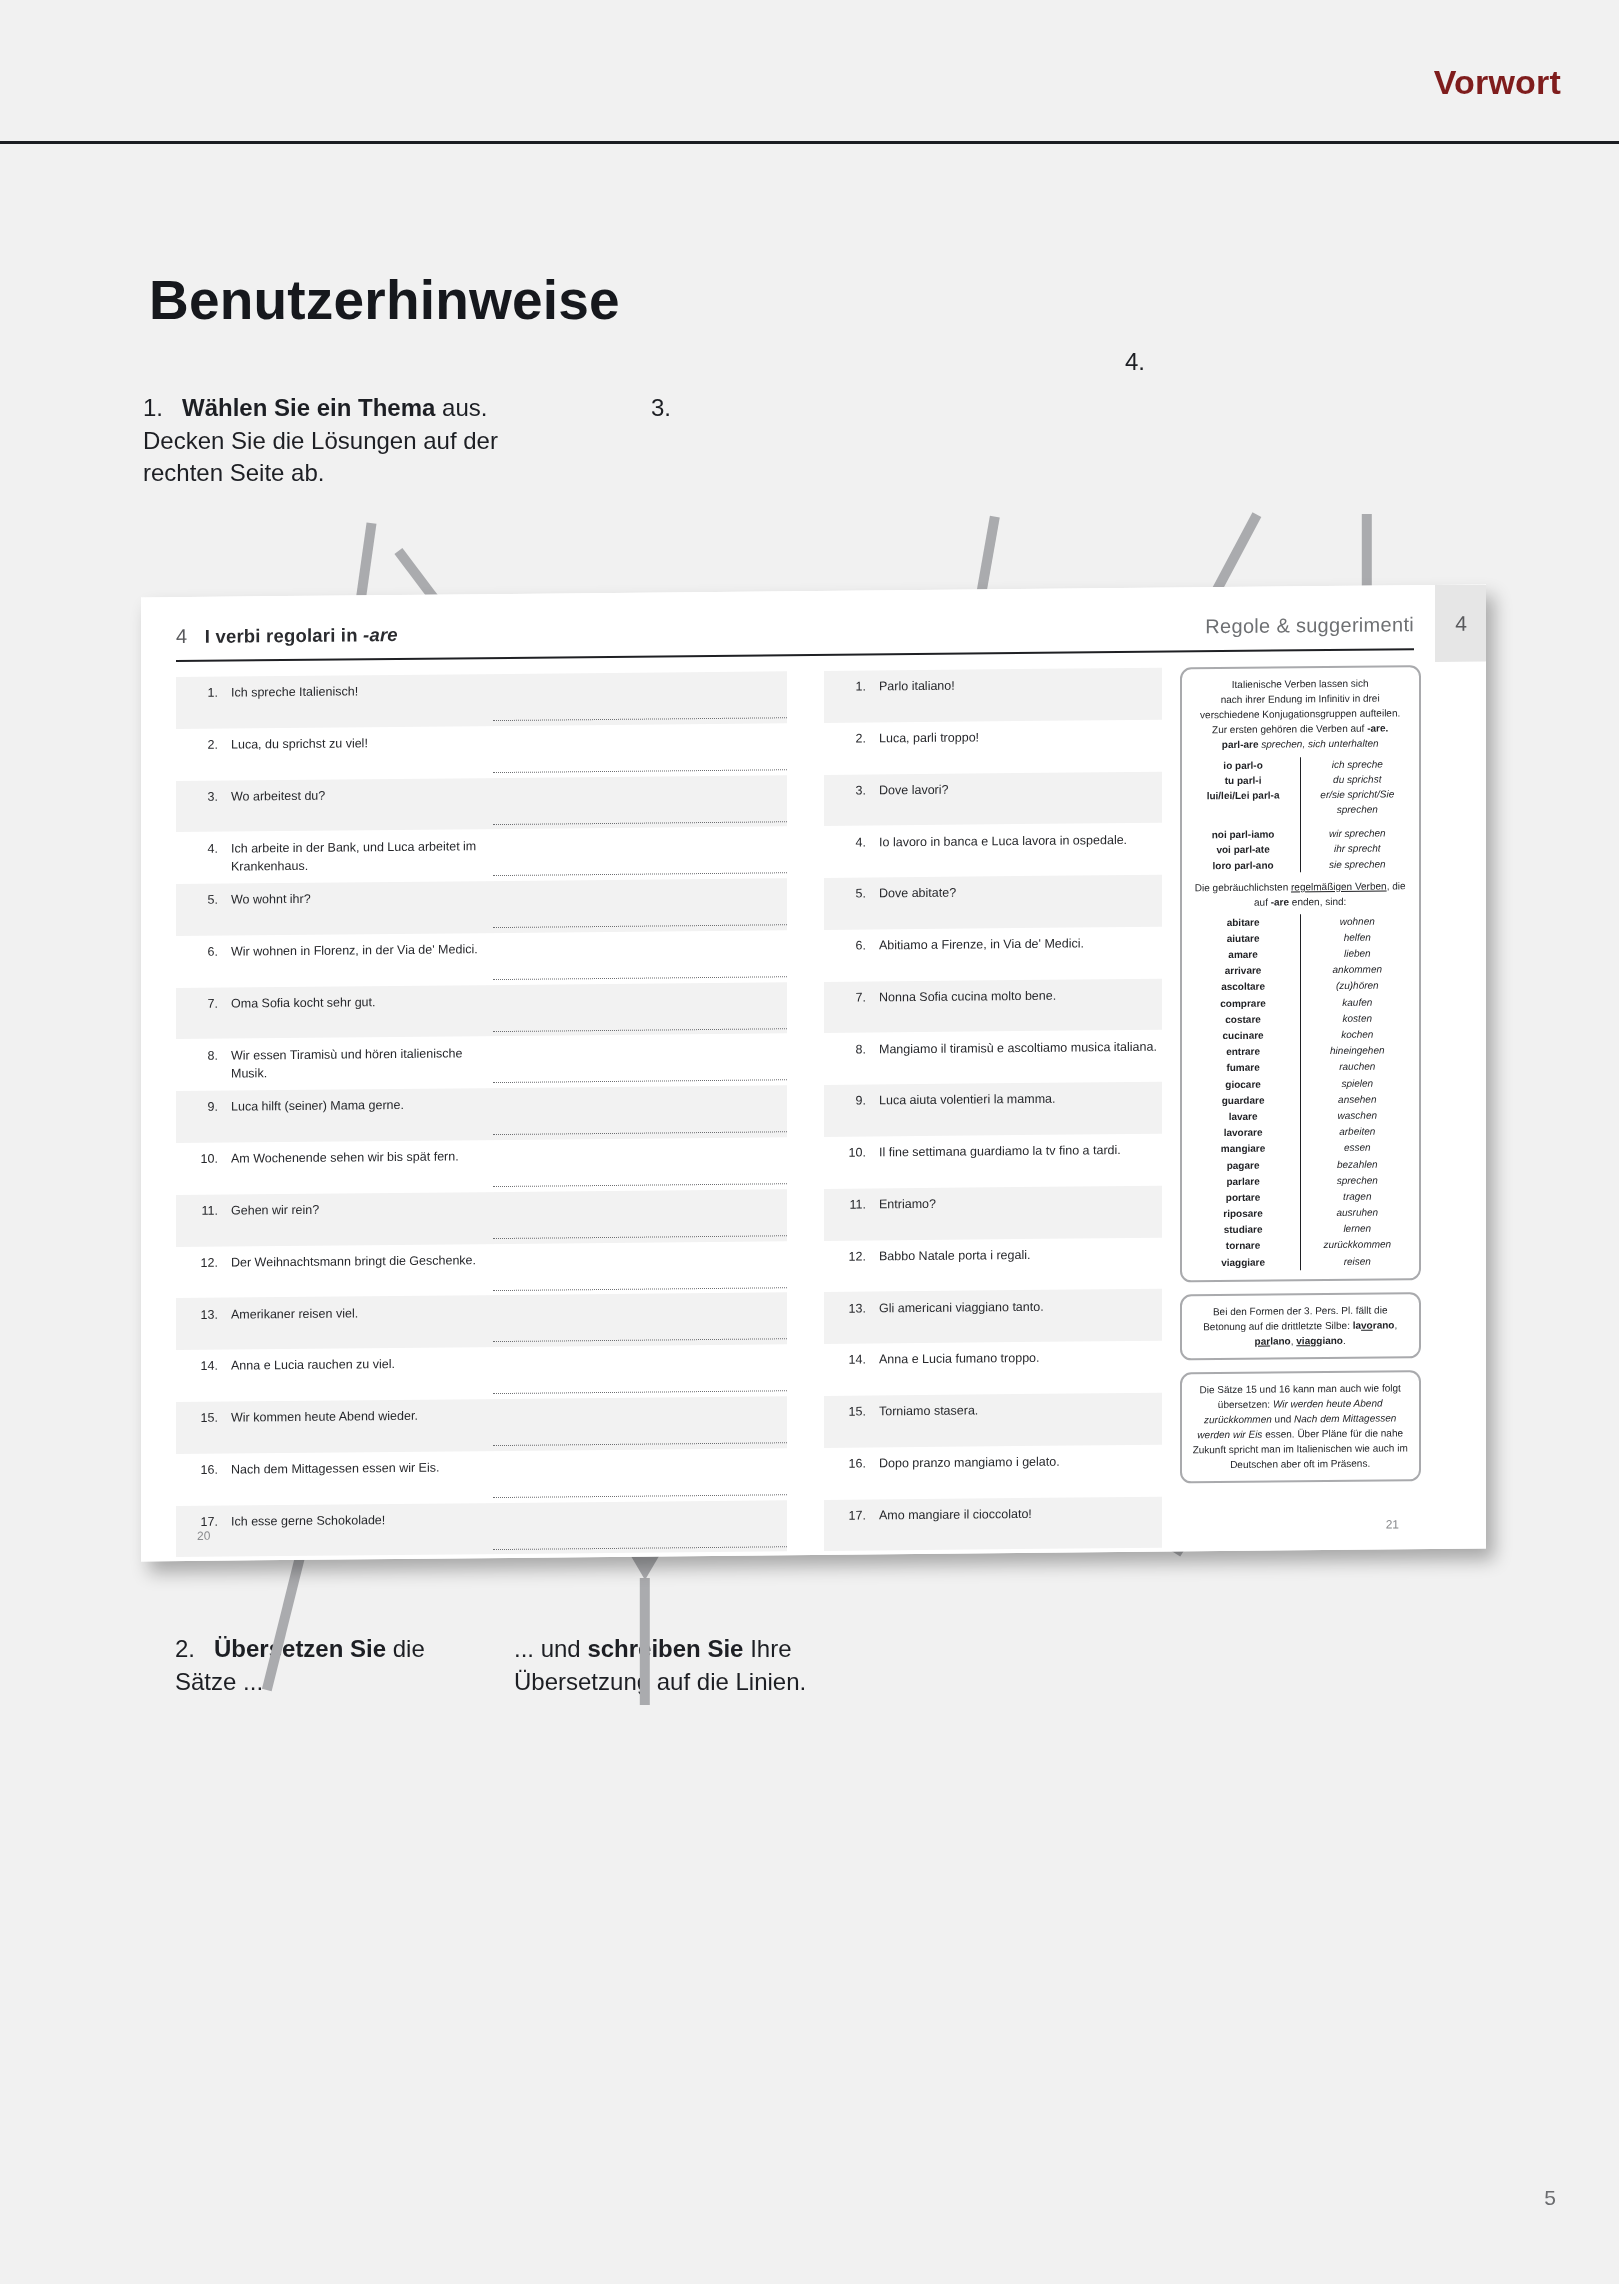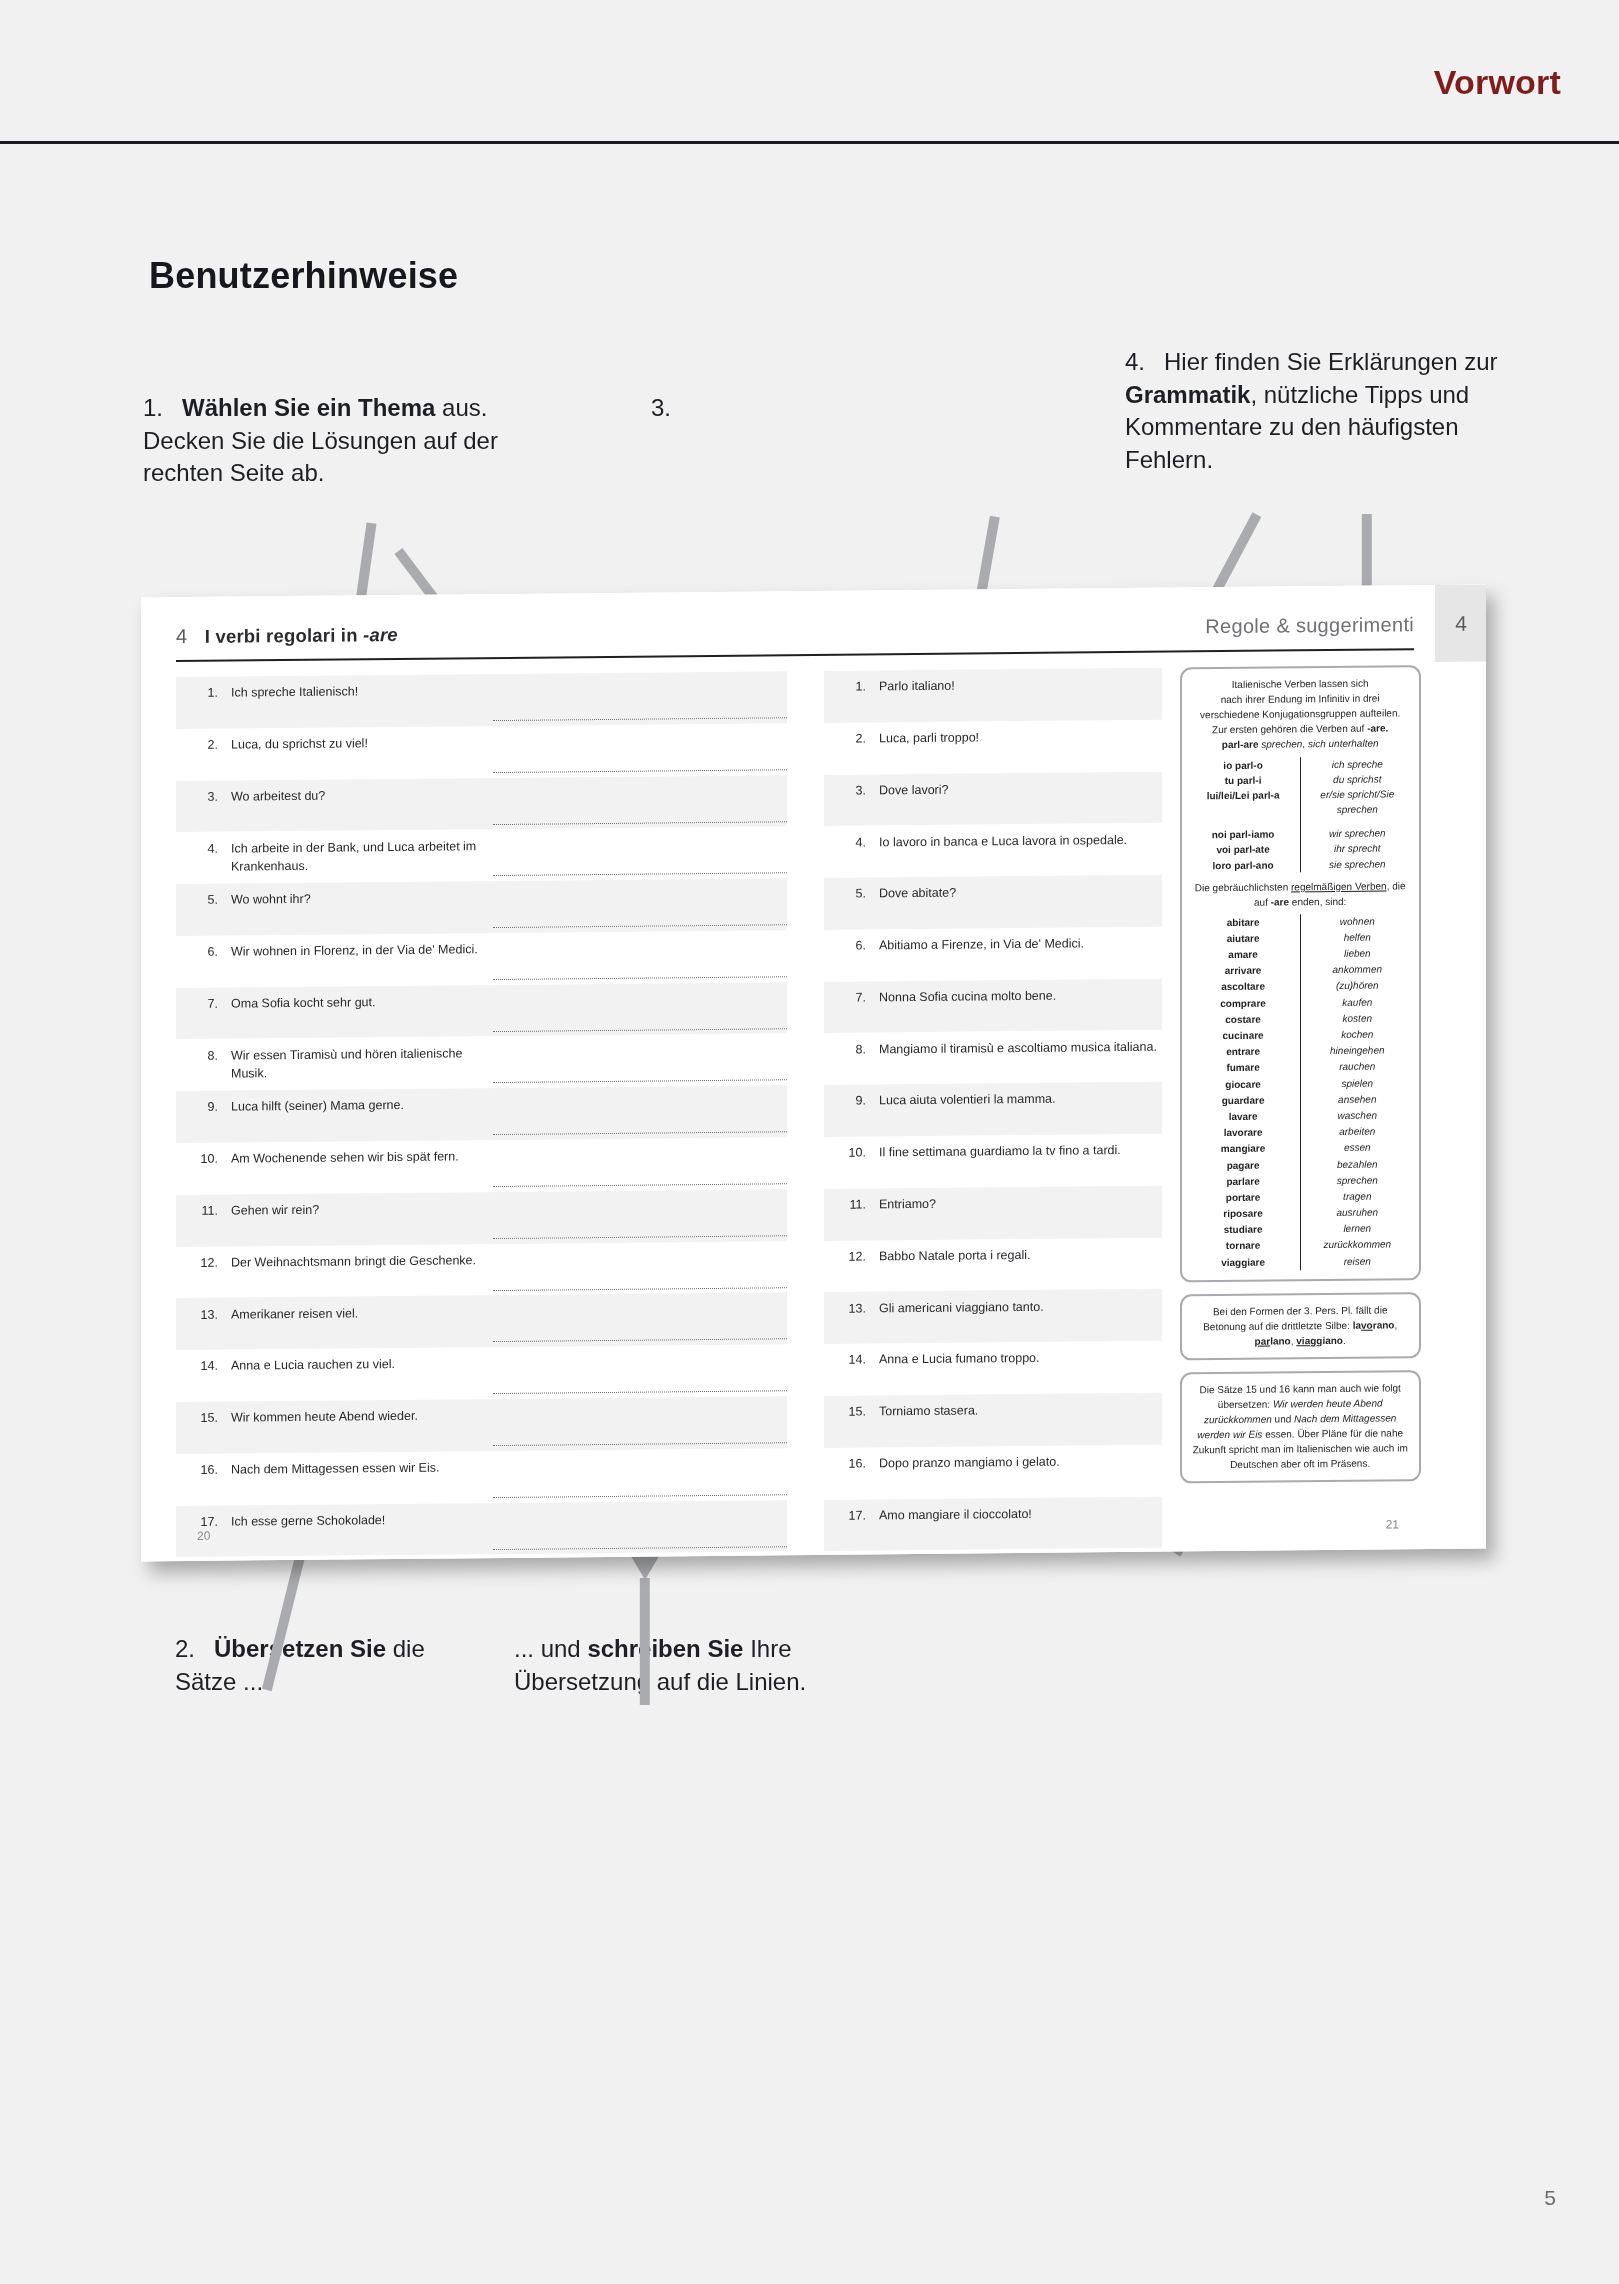--- a/index.html
+++ b/index.html
@@ -35,21 +35,21 @@
     top: 141px;
     height: 3.2px;
     background: #1b1d22;
   }
 
   
   .page-title {
     position: absolute;
     left: 149px;
     top: 231px;
-    font-size: 36px;
+    font-size: 55px;
     font-weight: bold;
     color: #16181d;
     letter-spacing: 0.2px;
   }
 
   
   .callout {
     position: absolute;
     font-size: 24px;
     line-height: 1.36;
@@ -301,21 +301,20 @@
     <span class="num">1.</span>
     <span class="body"><b>Wählen Sie ein Thema</b><span> aus. Decken Sie die Lösungen auf der rechten Seite ab.</span></span>
   </div>
 
   <div class="callout" id="callout-3">
     <span class="num">3.</span>
   </div>
 
   <div class="callout" id="callout-4">
     <span class="num">4.</span>
-    <span class="body"><span>Hier finden Sie Erklärungen zur </span><b>Grammatik</b><span>, nützliche Tipps und Kommentare zu den häufigsten Fehlern.</span></span>
   </div>
 
   <div class="callout" id="callout-2">
     <span class="num">2.</span>
     <span class="body"><b>Übersetzen Sie</b><span> die Sätze ...</span></span>
   </div>
 
   <div class="callout" id="callout-5">
     <span class="body" style="margin-left:0"><span>... und </span><b>schreiben Sie</b><span> Ihre Übersetzung auf die Linien.</span></span>
   </div>

